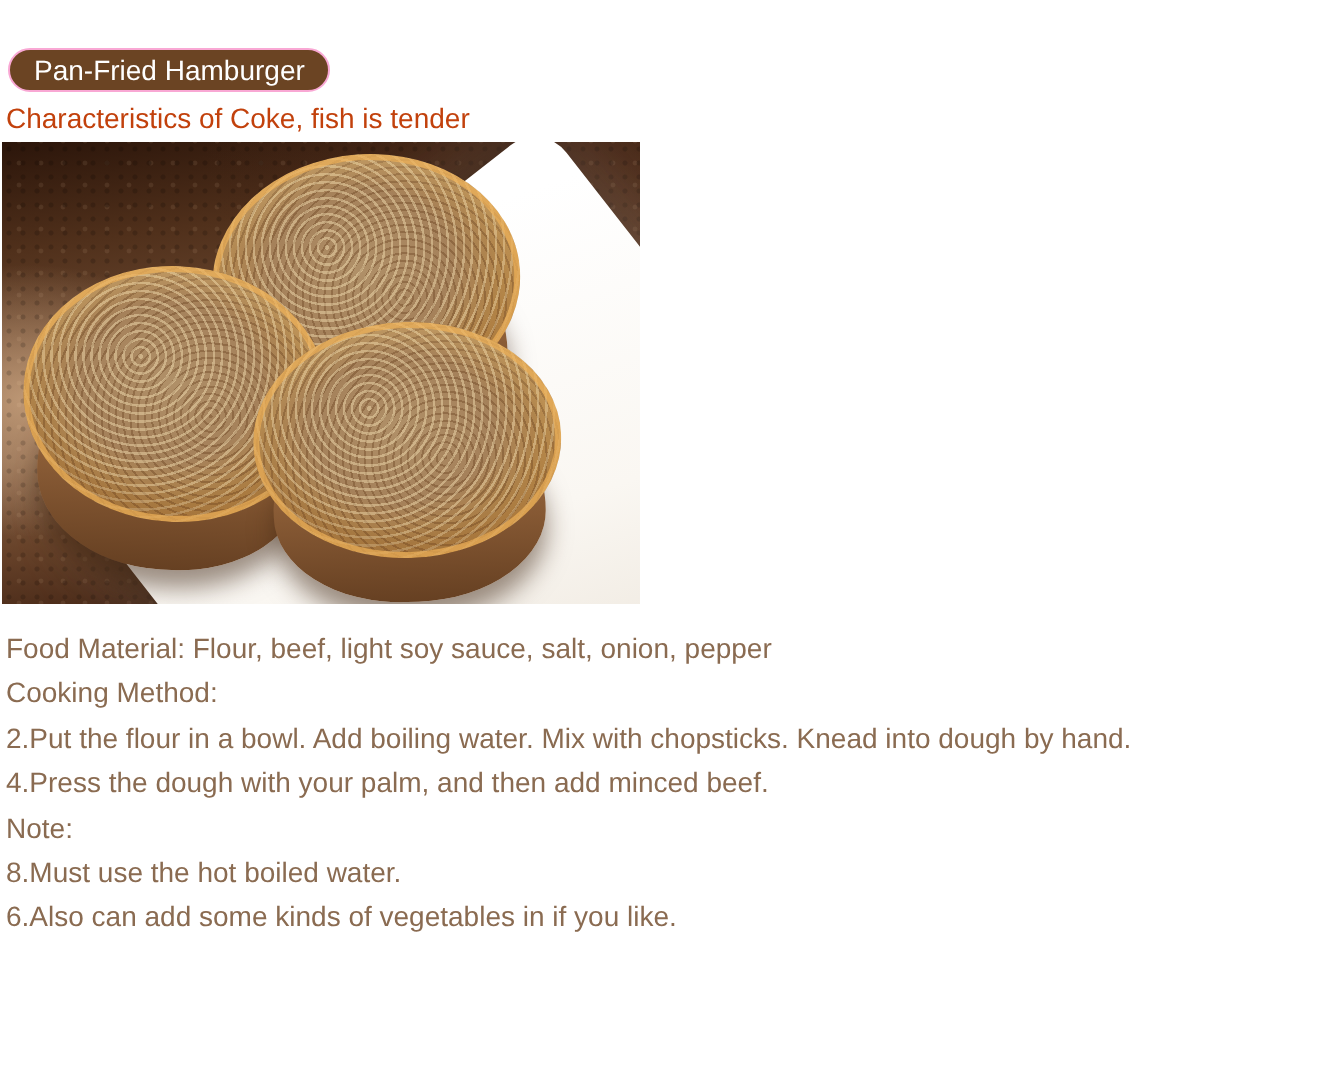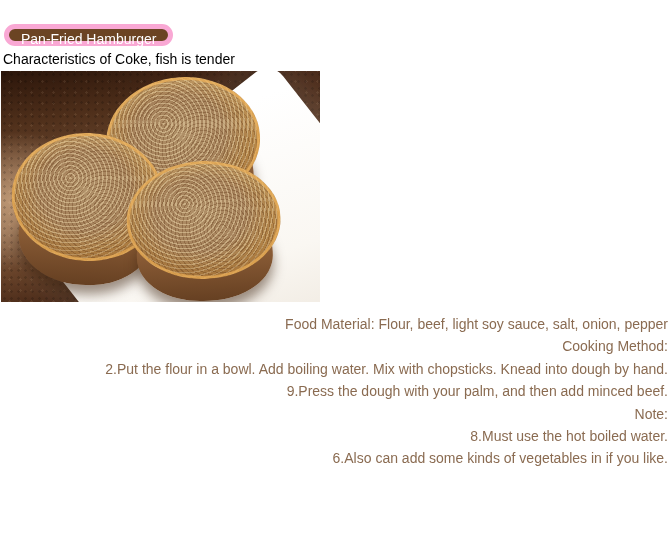--- a/index.html
+++ b/index.html
@@ -12,32 +12,32 @@
   }
   .page { position:absolute; inset:0; }
 
   
   .badge {
     position:absolute; left:4px; top:24px;
     height:22px; line-height:20px;
     padding:0 12px;
     box-sizing:border-box;
     background:#6b4423;
-    border:5px solid #f9a8d4;
+    border:1px solid #f9a8d4;
     border-radius:12px;
     color:#ffffff;
     font-size:14px;
     white-space:nowrap;
   }
 
   
   .subtitle {
     position:absolute; left:3px; top:51px;
     font-size:14px;
-    color:#000000;
+    color:#c2410c;
     white-space:nowrap;
   }
 
   
   .photo {
     position:absolute; left:1px; top:71px;
     width:319px; height:231px;
     overflow:hidden;
     background:#4a2a18;
   }
@@ -90,21 +90,21 @@
   .patty3 { left:126px; top:90px; width:154px; height:140px; transform:rotate(-2deg); z-index:5; }
 
   
   .recipe-text {
     position:absolute; left:3px; top:313px;
     width:665px;
     font-size:14px;
     line-height:22.4px;
     color:#8a6b51;
   }
-  .recipe-text .line { white-space:nowrap;text-align:right; }
+  .recipe-text .line { white-space:nowrap; }
 </style>
 </head>
 <body>
 
 <div class="page">
 
   <div class="badge">
     <span>Pan-Fried Hamburger</span>
   </div>
 
@@ -125,19 +125,19 @@
     <div class="patty patty3">
       <div class="side"></div>
       <div class="crown"></div>
     </div>
   </div>
 
   <div class="recipe-text">
     <div class="line">Food Material: Flour, beef, light soy sauce, salt, onion, pepper</div>
     <div class="line">Cooking Method:</div>
     <div class="line">2.Put the flour in a bowl. Add boiling water. Mix with chopsticks. Knead into dough by hand.</div>
-    <div class="line">9.Press the dough with your palm, and then add minced beef.</div>
+    <div class="line">4.Press the dough with your palm, and then add minced beef.</div>
     <div class="line">Note:</div>
     <div class="line">8.Must use the hot boiled water.</div>
     <div class="line">6.Also can add some kinds of vegetables in if you like.</div>
   </div>
 
 </div>
 
 </body></html>

